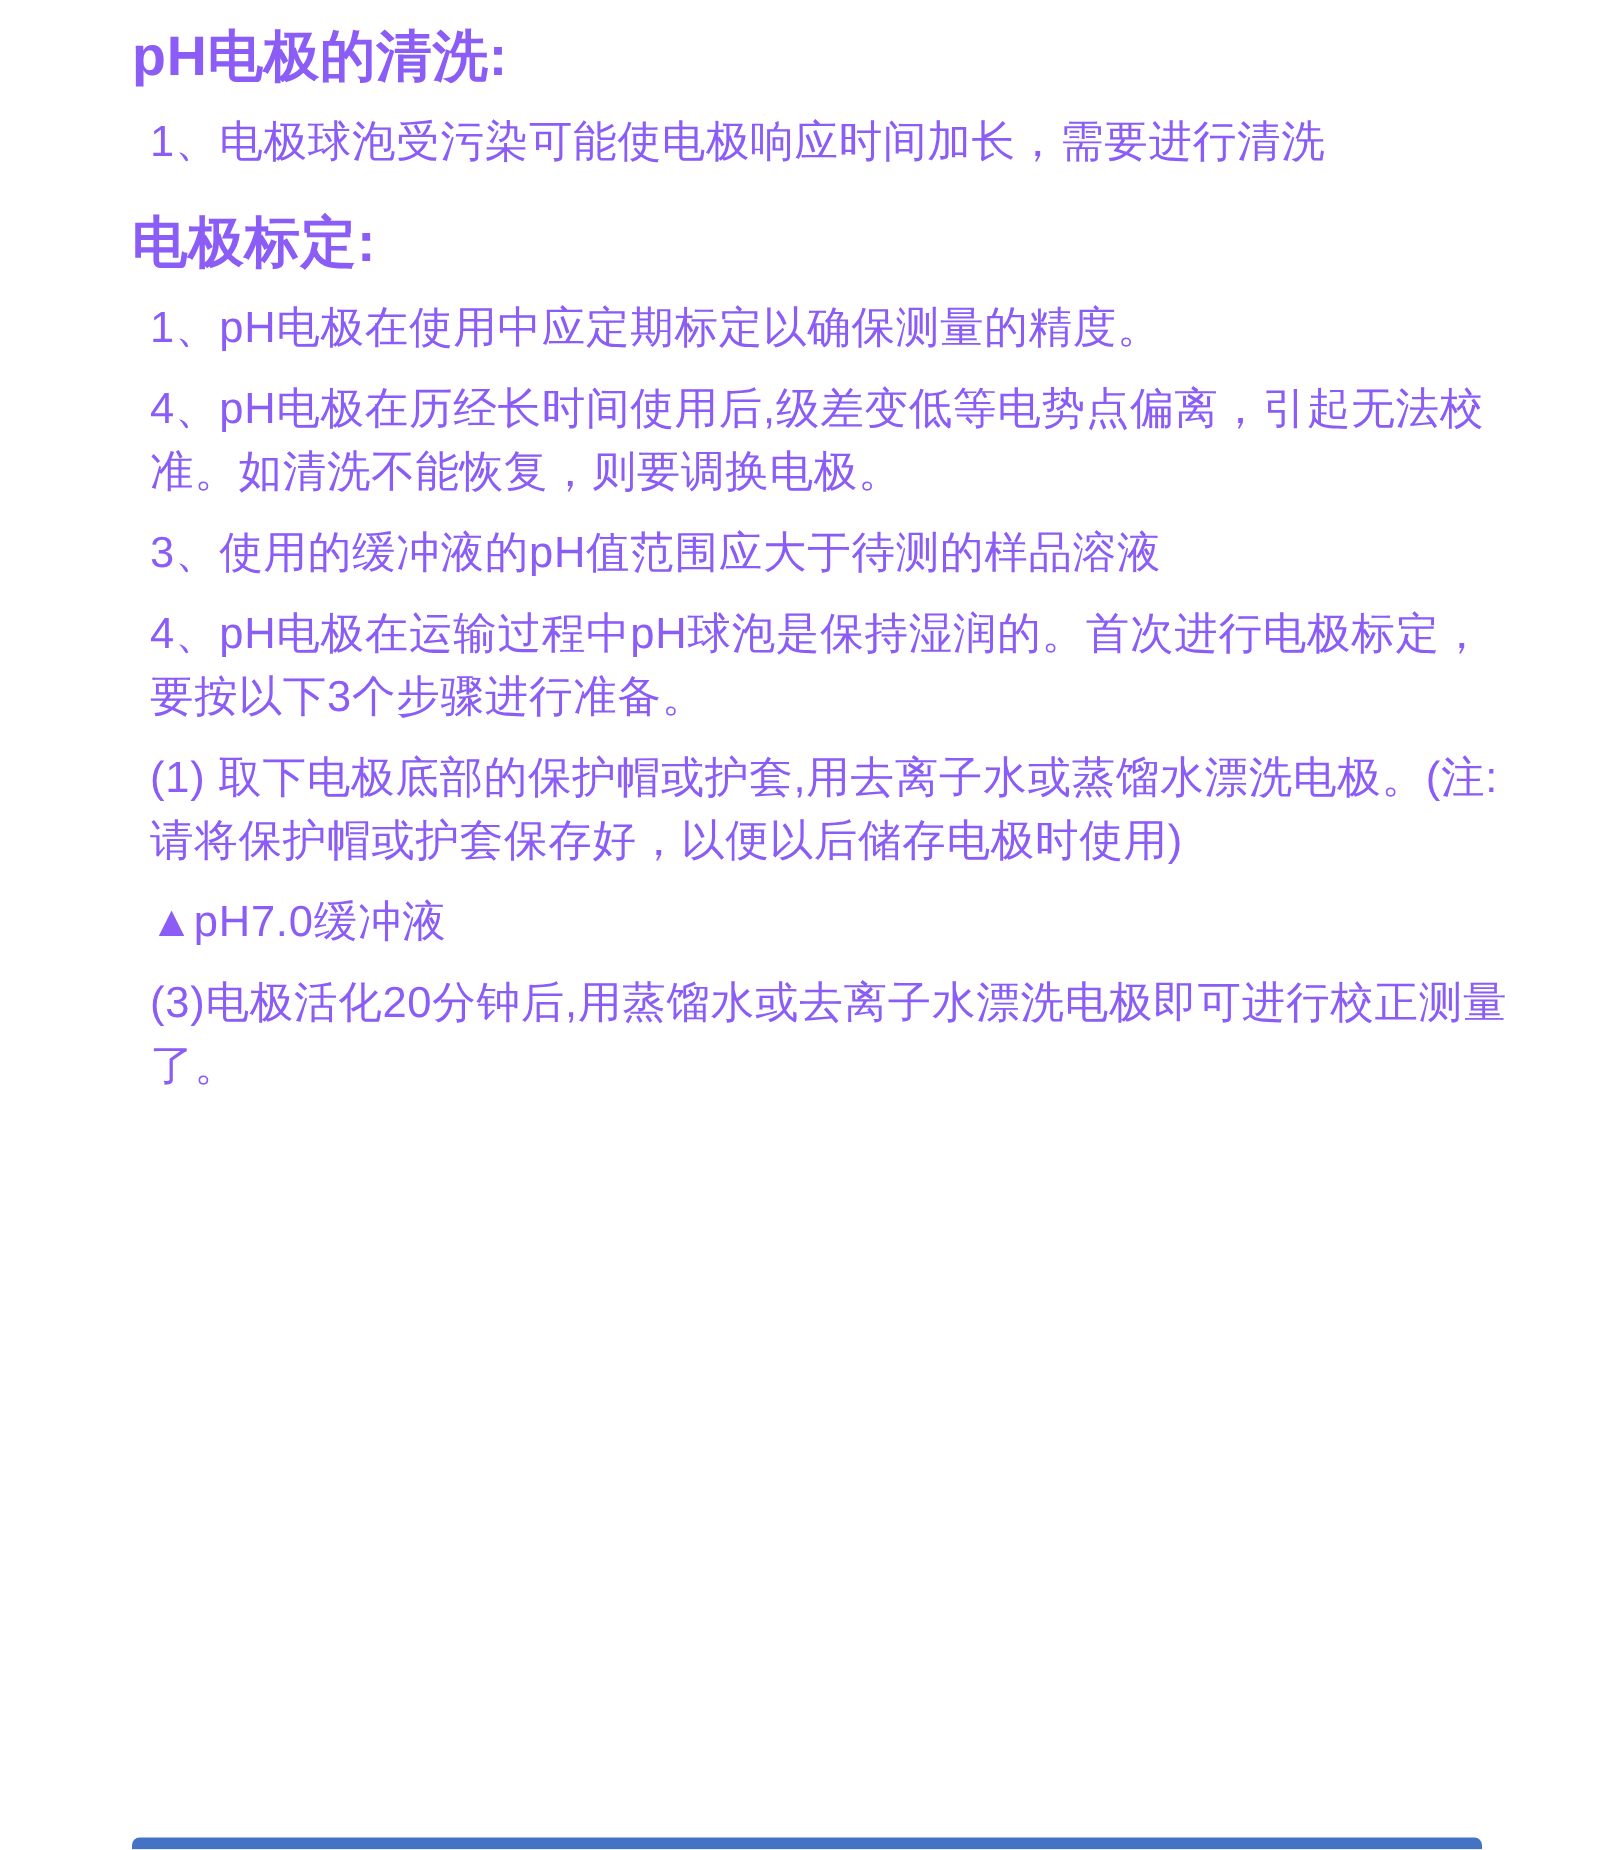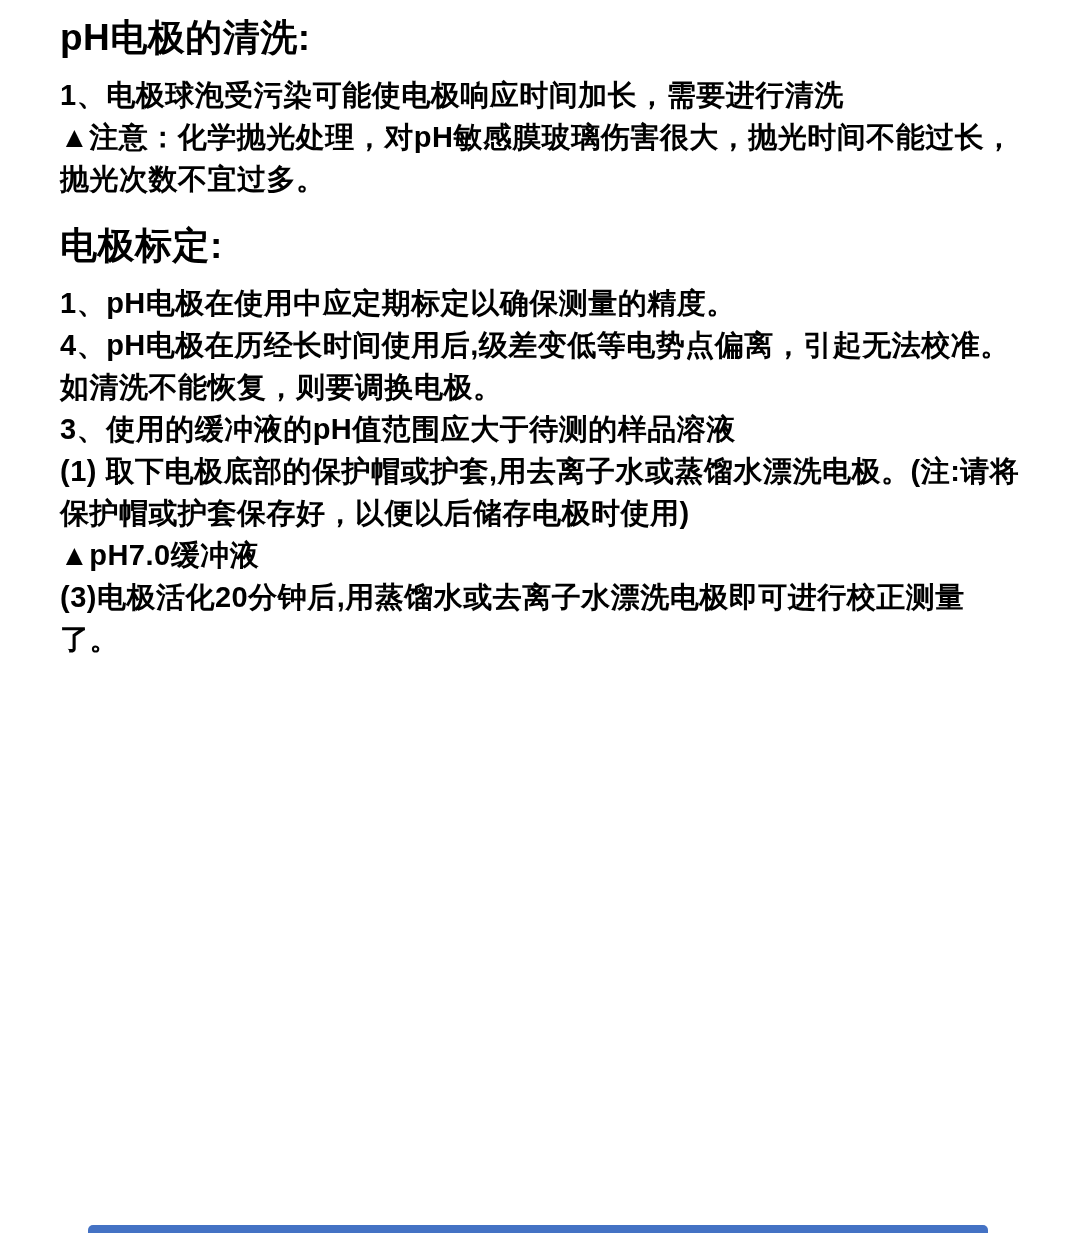--- a/index.html
+++ b/index.html
@@ -2,41 +2,41 @@
 <html><head>
 <meta charset="utf-8">
 <style>
   html, body { margin: 0; padding: 0; background: #ffffff; }
   .page {
     position: relative;
     width: 1080px;
     height: 1233px;
     box-sizing: border-box;
     background: #ffffff;
-    color: #000000;
-    padding: 14px 60px 0 60px;
+    color: #8b5cf6;
+    padding: 14px 60px 0 88px;
     overflow: hidden;
     font-family: "Liberation Sans", "DejaVu Sans", sans-serif;
     border-radius: 29px;
   }
   .section { margin: 0; }
   .section + .section { margin-top: 22px; }
   .section-title {
     font-size: 37px;
     font-weight: 700;
     line-height: 48px;
     letter-spacing: 0.5px;
     margin: 0 0 12px 0;
   }
   .para {
     font-size: 29px;
-    font-weight: 700;
+    font-weight: 400;
     line-height: 42px;
     letter-spacing: 0.5px;
-    margin: 0;
+    margin: 12px;
     word-break: break-all;
     overflow-wrap: break-word;
   }
   .accent-bar {
     position: absolute;
     bottom: 0;
     left: 88px;
     width: 900px;
     height: 8px;
     background: #4472c4;
@@ -44,28 +44,28 @@
   }
 </style>
 </head>
 <body>
 
 <div class="page">
 
   <section class="section">
     <h1 class="section-title">pH电极的清洗:</h1>
     <p class="para">1、电极球泡受污染可能使电极响应时间加长，需要进行清洗</p>
-    <p class="para">▲注意：化学抛光处理，对pH敏感膜玻璃伤害很大，抛光时间不能过长，抛光次数不宜过多。</p>
   </section>
 
   <section class="section">
     <h1 class="section-title">电极标定:</h1>
     <p class="para">1、pH电极在使用中应定期标定以确保测量的精度。</p>
     <p class="para">4、pH电极在历经长时间使用后,级差变低等电势点偏离，引起无法校准。如清洗不能恢复，则要调换电极。</p>
     <p class="para">3、使用的缓冲液的pH值范围应大于待测的样品溶液</p>
+    <p class="para">4、pH电极在运输过程中pH球泡是保持湿润的。首次进行电极标定，要按以下3个步骤进行准备。</p>
     <p class="para">(1) 取下电极底部的保护帽或护套,用去离子水或蒸馏水漂洗电极。(注:请将保护帽或护套保存好，以便以后储存电极时使用)</p>
     <p class="para">▲pH7.0缓冲液</p>
     <p class="para">(3)电极活化20分钟后,用蒸馏水或去离子水漂洗电极即可进行校正测量了。</p>
   </section>
 
   <div class="accent-bar"></div>
 
 </div>
 
 </body></html>

